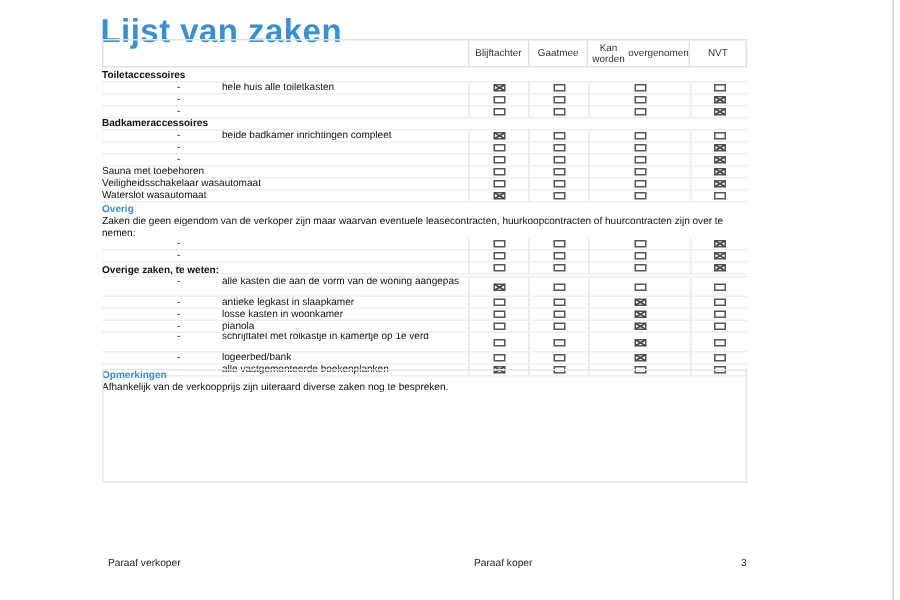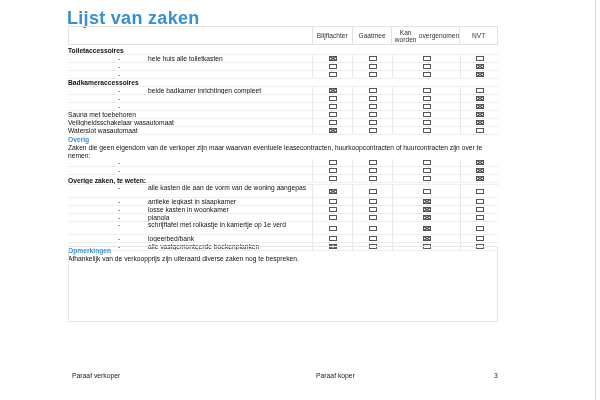--- a/index.html
+++ b/index.html
@@ -1,19 +1,19 @@
 <!DOCTYPE html>
 <html><head>
 <meta charset="utf-8">
 <style>
   html, body { margin:0; padding:0; }
   body { width:600px; height:400px; background:#ffffff; position:relative; overflow:hidden;
          font-family:"Liberation Sans", sans-serif; color:#111; }
   .page-edge { position:absolute; left:595px; top:0; width:1px; height:400px; background:#d4d4d4; }
-  .title { position:absolute; left:67px; top:8px; font-size:18px; font-weight:bold; color:#3a8fd0; letter-spacing:0.3px; }
+  .title { position:absolute; left:67px; top:8px; font-size:22px; font-weight:bold; color:#3a8fd0; letter-spacing:0.3px; }
   .grid { position:absolute; left:68px; width:430px; }
   .hdr { top:26px; height:19px; border:1px solid #e2e2e2; display:flex; box-sizing:border-box; }
   .hdr .c0 { width:244px; }
   .col { box-sizing:border-box; border-left:1px solid #e2e2e2; font-size:6.6px; color:#333; text-align:center; line-height:7px; display:flex; align-items:center; justify-content:center; }
   .w1 { width:40px; } .w2 { width:40px; } .w3 { width:68px; } .w4 { width:38px; }
   .row { display:flex; height:8px; box-sizing:border-box; border-bottom:1px solid #efefef; }
   .row.tall { height:13px; }
   .lbl { width:244px; box-sizing:border-box; font-size:6.7px; line-height:7.5px; white-space:nowrap; overflow:hidden; }
   .lbl.bold { font-weight:bold; }
   .lbl.sub { padding-left:50px; }

